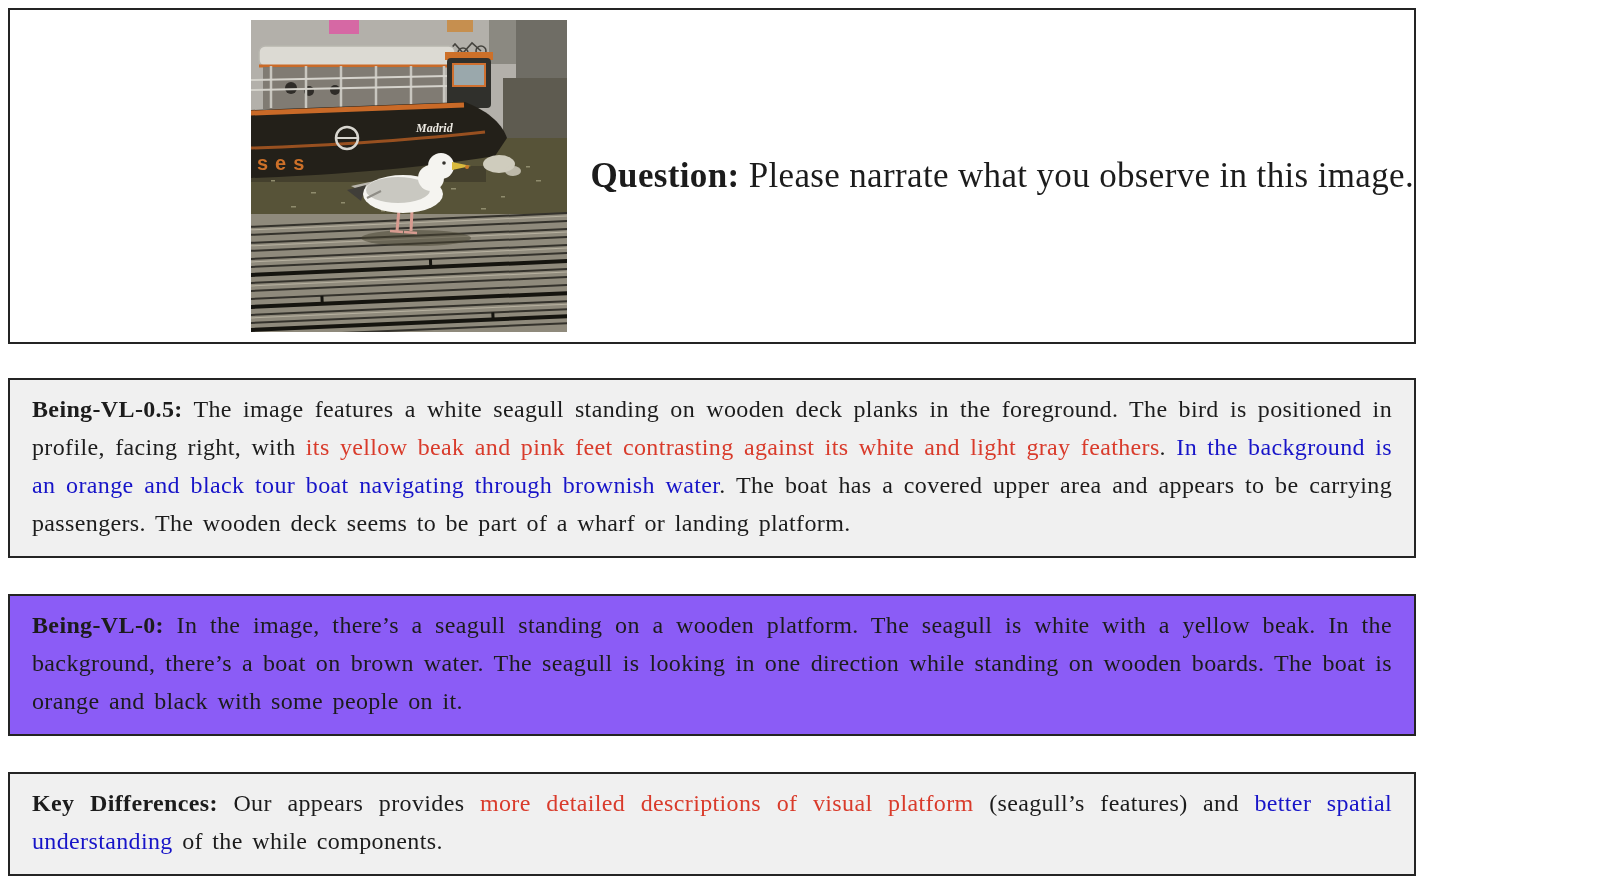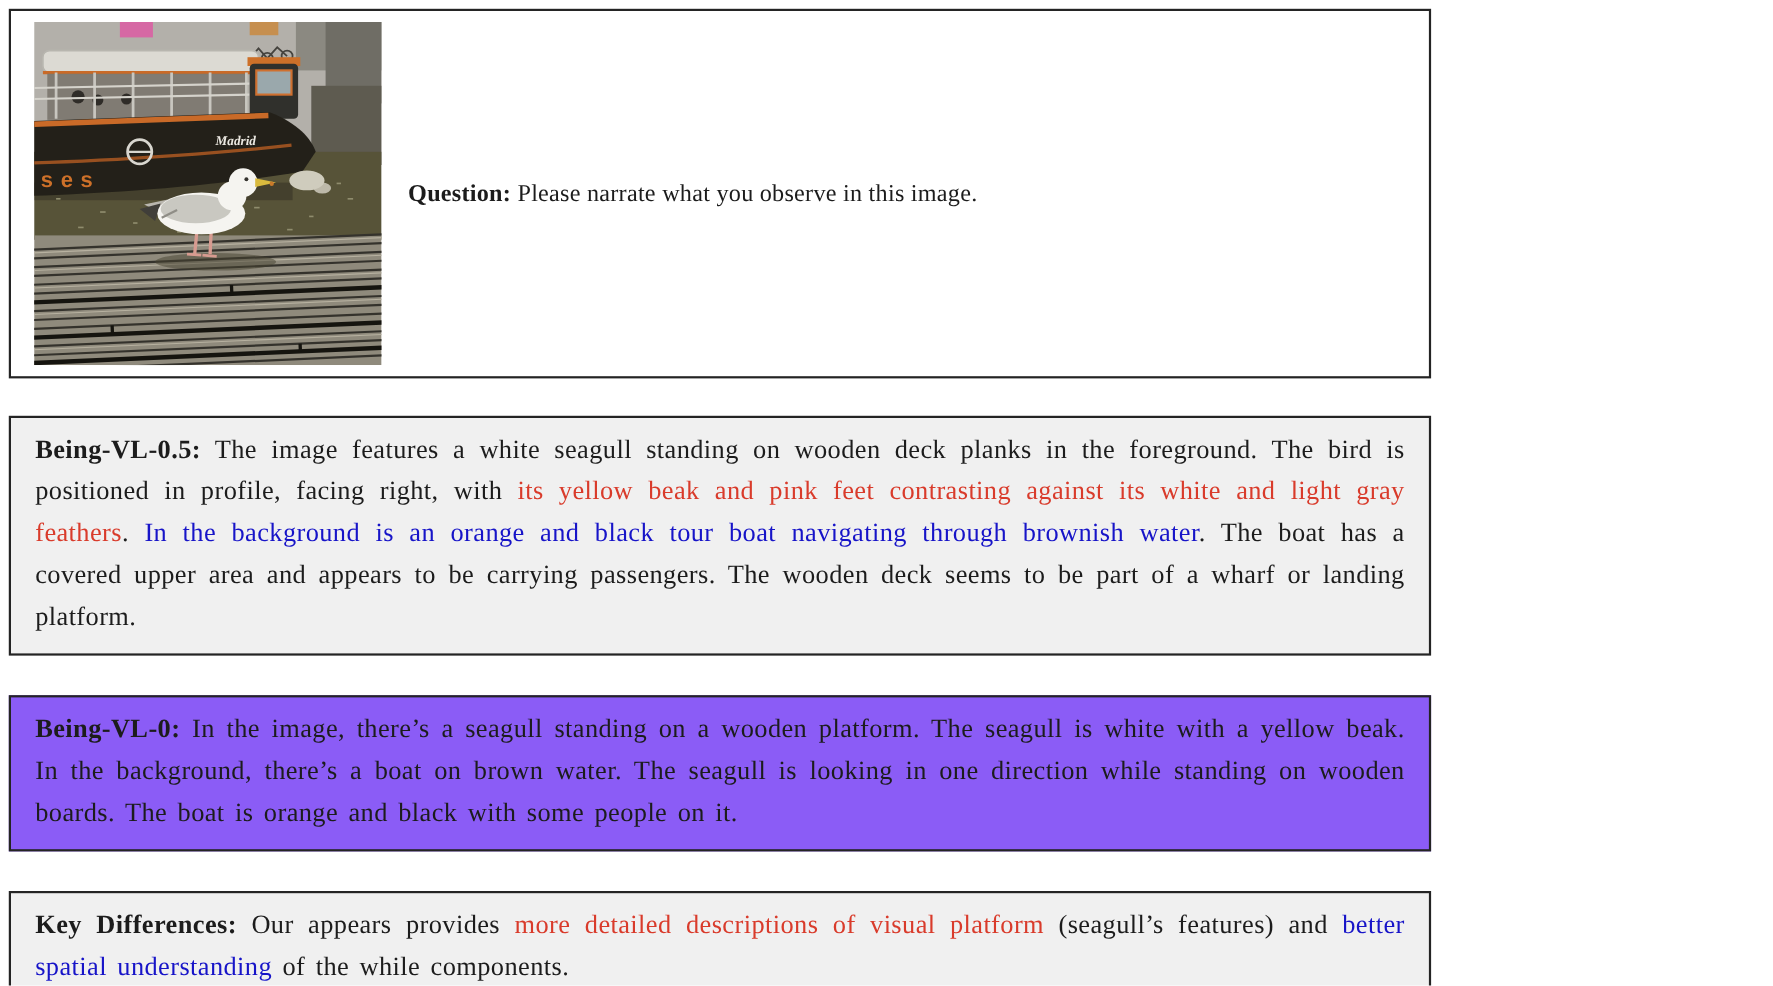--- a/index.html
+++ b/index.html
@@ -3,34 +3,34 @@
 <meta charset="utf-8">
 <style>
   html,body{margin:0;padding:0;}
   body{
     width:1612px;height:896px;background:#ffffff;
     font-family:"Liberation Serif","DejaVu Serif",serif;
     color:#1c1c1c;position:relative;overflow:hidden;
     --red:#d93b2b;--blue:#1714c8;--gray:#f0f0f0;--border:#242424;
   }
   .panel{
-    position:relative;left:8px;width:1293px;
+    position:relative;left:8px;width:1408px;
     border:2.5px solid var(--border);
-    box-sizing:border-box;background:#ffffff;
+    box-sizing:border-box;background:#ffffff;justify-content:flex-end;
   }
   .question-panel{
     position:absolute;top:8px;height:336px;
     display:flex;align-items:center;
   }
   .photo{
     width:316px;height:312px;margin-left:21px;flex:0 0 auto;
     position:relative;overflow:hidden;
   }
   .qline{
-    margin:0 0 0 24px;font-size:22px;line-height:1.2;
+    margin:0 0 0 24px;font-size:35px;line-height:1.2;
     white-space:nowrap;letter-spacing:0.01em;
   }
   .qline b{font-weight:700;}
   #response-panels{position:absolute;top:378px;left:0;width:1612px;}
   .response{
     padding:10px 22px 14px 22px;margin-bottom:36px;
   }
   .bg-gray{background:var(--gray);}
   .bg-white{background:#8b5cf6;}
   .panel-text{

